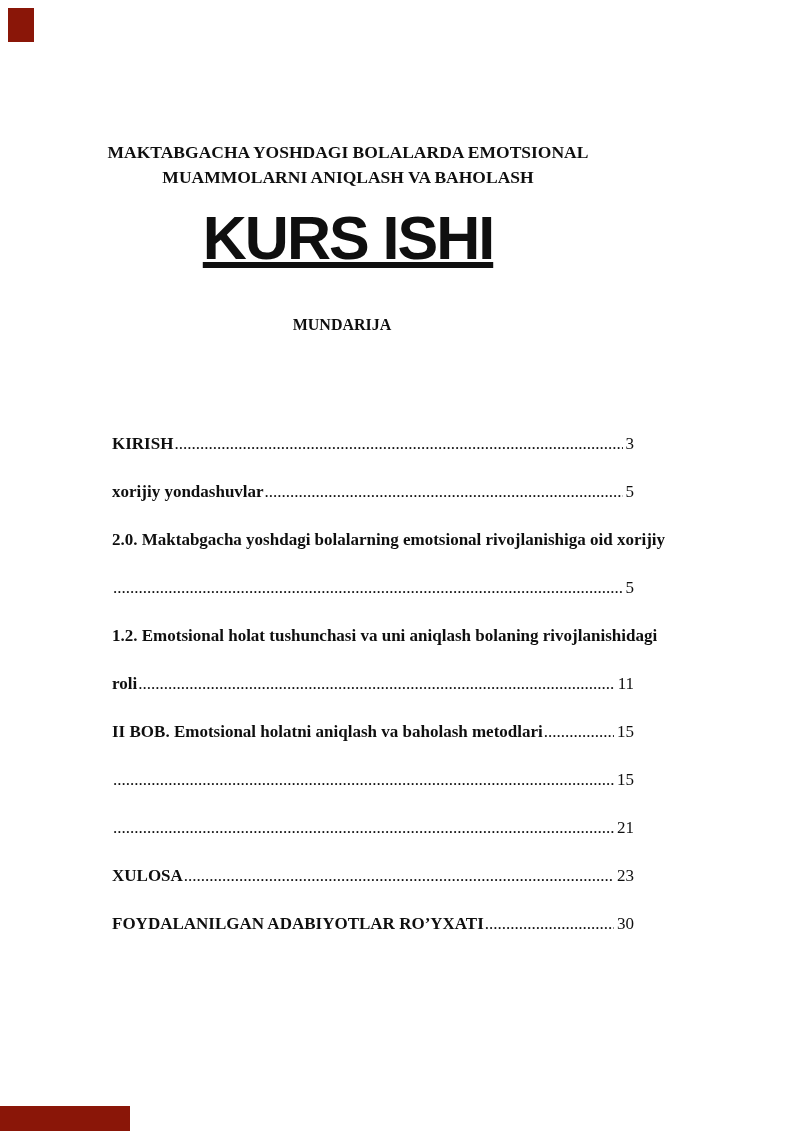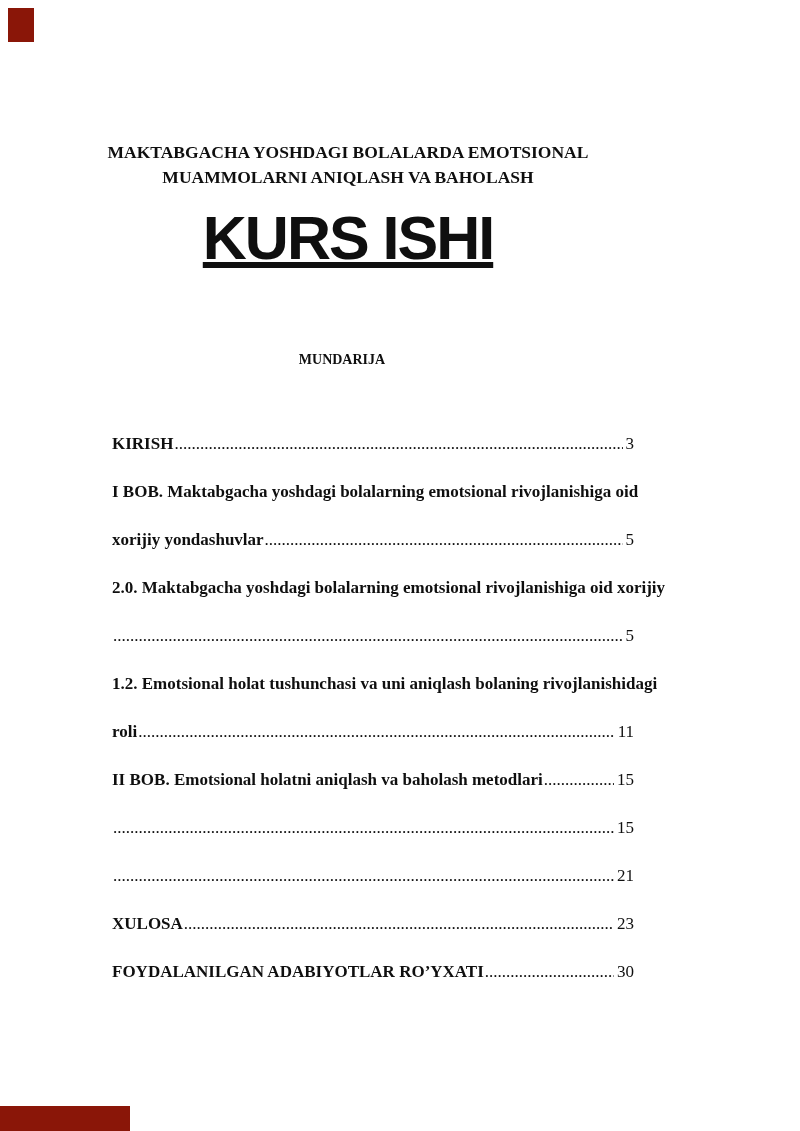--- a/index.html
+++ b/index.html
@@ -39,24 +39,24 @@
     font-size: 61px;
     letter-spacing: -2px;
     text-decoration: underline;
     text-decoration-thickness: 6px;
     text-underline-offset: 3px;
     text-decoration-skip-ink: none;
     white-space: nowrap;
   }
   .toc-heading {
     position: absolute;
-    top: 352px; left: 0; right: 12px;
+    top: 316px; left: 0; right: 12px;
     text-align: center;
     font-weight: bold;
-    font-size: 14px;
+    font-size: 16px;
   }
   .toc {
     position: absolute;
     top: 420px; left: 112px; right: 62px;
     font-size: 17px;
     font-weight: bold;
   }
   .toc-line {
     display: flex;
     align-items: flex-start;
@@ -98,23 +98,20 @@
   <div class="toc-heading">MUNDARIJA</div>
 
   <div class="toc">
 
     <div class="toc-line">
       <span class="toc-label">KIRISH</span>
       <span class="dots">............................................................................................................................................................................................................................................................................................................</span>
       <span class="toc-page">3</span>
     </div>
 
-    <div class="toc-line">
-      <span class="toc-label">I BOB. Maktabgacha yoshdagi bolalarning emotsional rivojlanishiga oid</span>
-    </div>
 
     <div class="toc-line">
       <span class="toc-label">xorijiy yondashuvlar</span>
       <span class="dots">............................................................................................................................................................................................................................................................................................................</span>
       <span class="toc-page">5</span>
     </div>
 
     <div class="toc-line">
       <span class="toc-label">2.0. Maktabgacha yoshdagi bolalarning emotsional rivojlanishiga oid xorijiy</span>
     </div>

